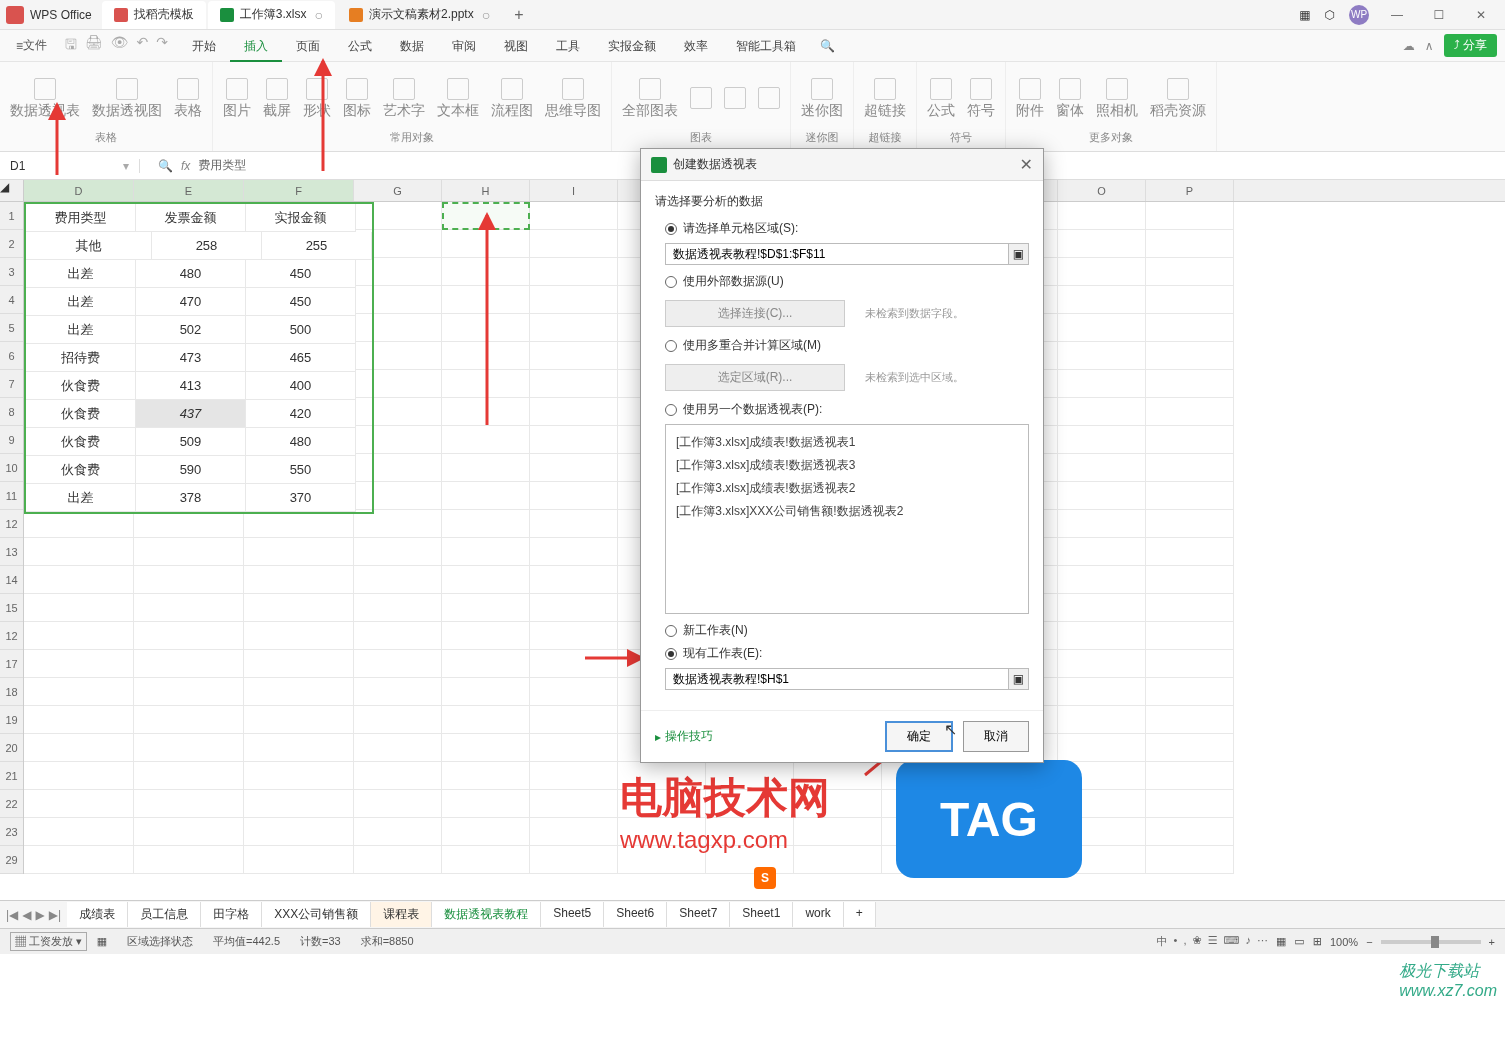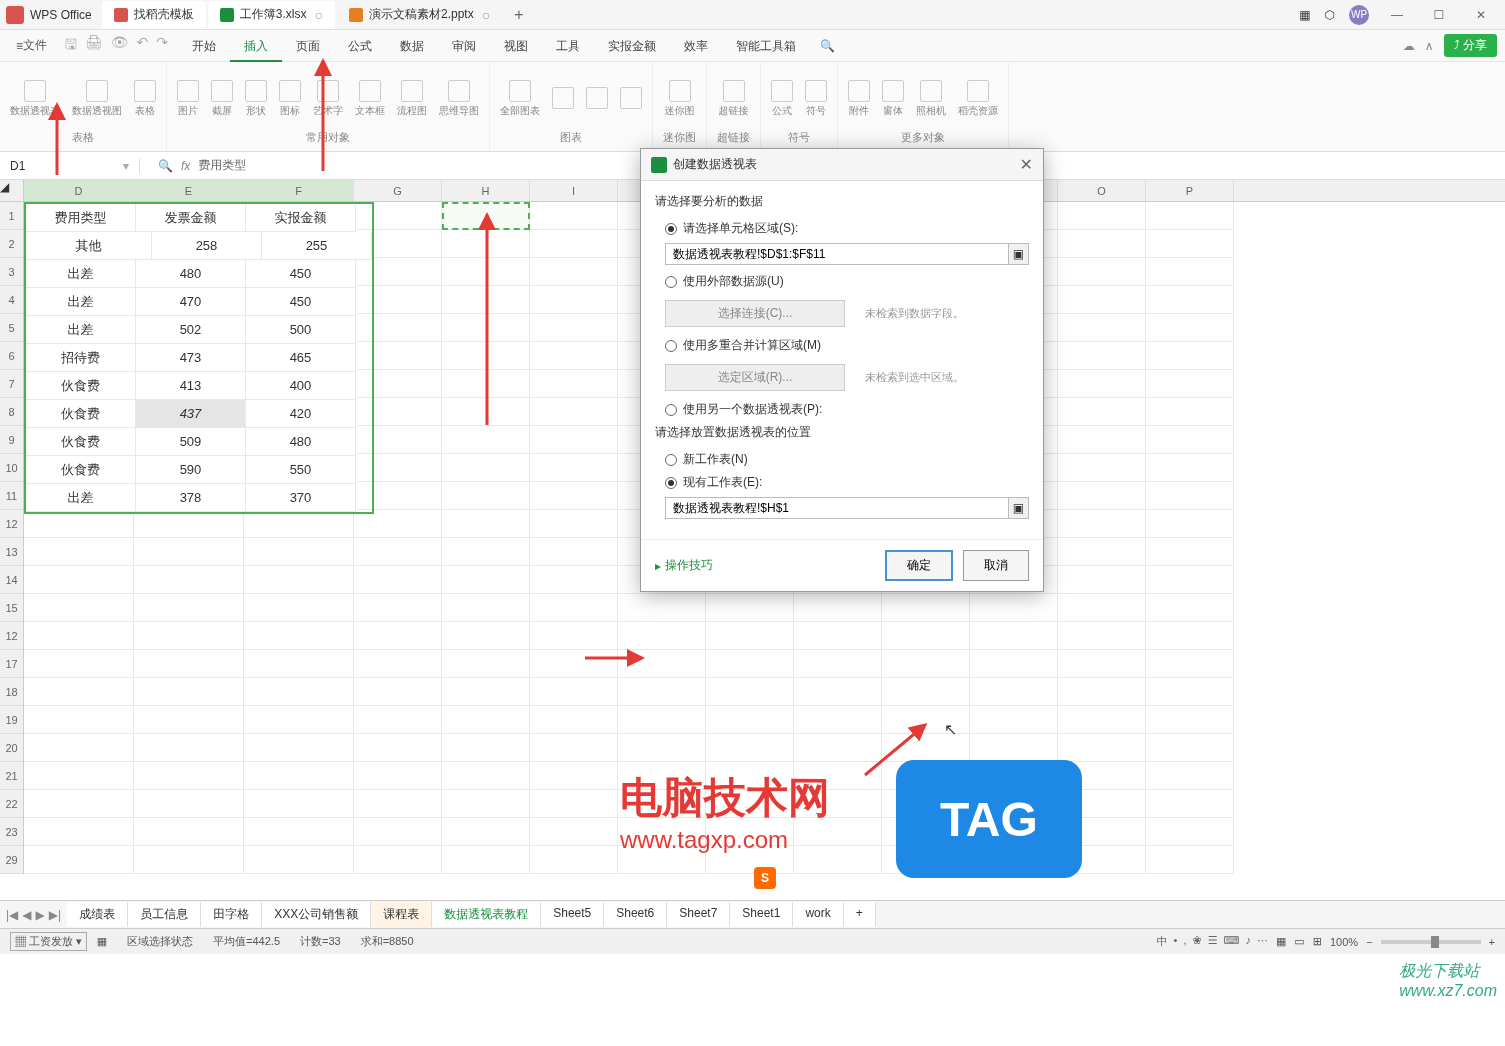--- a/index.html
+++ b/index.html
@@ -26,21 +26,21 @@
     .qat { display: flex; gap: 8px; margin: 0 10px; color: #aaa; }
     .qat-btn { cursor: pointer; font-size: 14px; }
     .menu-item { padding: 0 14px; height: 32px; line-height: 32px; cursor: pointer; color: #444; }
     .menu-item.active { color: #1a8f3e; border-bottom: 2px solid #1a8f3e; }
     .menubar-right { margin-left: auto; display: flex; align-items: center; gap: 10px; }
     .share-btn { background: #2bb14a; color: #fff; padding: 3px 10px; border-radius: 3px; font-size: 12px; cursor: pointer; }
     
     .ribbon { height: 90px; background: #fafafa; border-bottom: 1px solid #ddd; display: flex; }
     .ribbon-group { display: flex; flex-direction: column; align-items: center; padding: 6px 10px; border-right: 1px solid #eee; }
     .ribbon-row { display: flex; gap: 12px; flex: 1; align-items: center; }
-    .ribbon-btn { display: flex; flex-direction: column; align-items: center; cursor: pointer; color: #888; font-size: 10px; gap: 2px; }
+    .ribbon-btn { display: flex; flex-direction: column; align-items: center; cursor: pointer; color: #888; font-size: 14px; gap: 2px; }
     .ribbon-icon { width: 22px; height: 22px; border: 1px solid #ccc; border-radius: 2px; }
     .ribbon-label { font-size: 11px; color: #888; margin-top: auto; }
     
     .formula-bar { height: 28px; display: flex; align-items: center; border-bottom: 1px solid #ddd; gap: 8px; }
     .name-box { width: 140px; border-right: 1px solid #ddd; padding: 0 10px; display: flex; align-items: center; justify-content: space-between; }
     .formula-input { flex: 1; padding: 0 10px; display: flex; align-items: center; gap: 8px; color: #666; }
     
     .sheet-area { display: flex; height: 720px; position: relative; }
     .row-headers { width: 24px; background: #f0f0f0; border-right: 1px solid #ccc; }
     .row-header { height: 28px; line-height: 28px; text-align: center; border-bottom: 1px solid #ddd; font-size: 11px; color: #666; }
@@ -805,22 +805,27 @@
       <span>使用多重合并计算区域(M)</span>
     </div>
     <div style="display:flex; align-items:center; gap:10px;">
       <div class="dialog-btn-disabled">选定区域(R)...</div>
       <span class="dialog-hint">未检索到选中区域。</span>
     </div>
     <div class="radio-row">
       <span class="radio"></span>
       <span>使用另一个数据透视表(P):</span>
     </div>
-
-    <div class="dialog-section">请选择放置数据透视表的位置</div>
+    <div class="pivot-list" id="pivot-list">
+        <div class="pivot-item">[工作簿3.xlsx]成绩表!数据透视表1</div>
+        <div class="pivot-item">[工作簿3.xlsx]成绩表!数据透视表3</div>
+        <div class="pivot-item">[工作簿3.xlsx]成绩表!数据透视表2</div>
+        <div class="pivot-item">[工作簿3.xlsx]XXX公司销售额!数据透视表2</div>
+      </div>
+
     <div class="radio-row">
       <span class="radio"></span>
       <span>新工作表(N)</span>
     </div>
     <div class="radio-row">
       <span class="radio checked"></span>
       <span>现有工作表(E):</span>
     </div>
     <div class="dialog-input">
       <input type="text" value="数据透视表教程!$H$1" style="">

